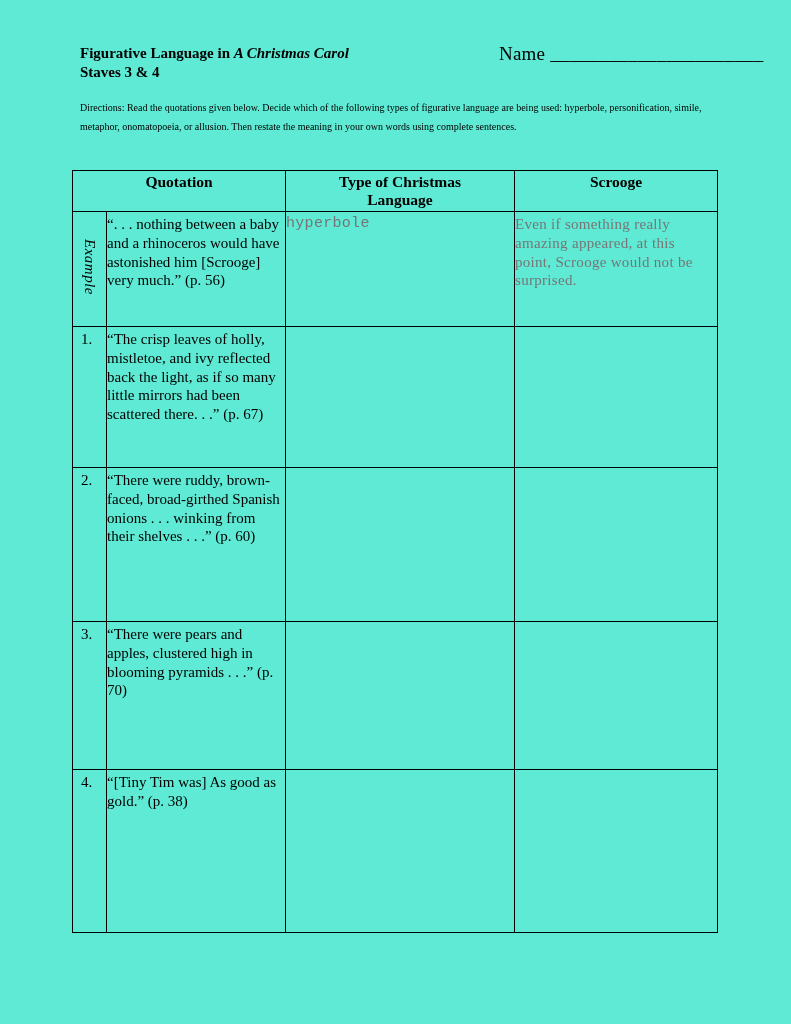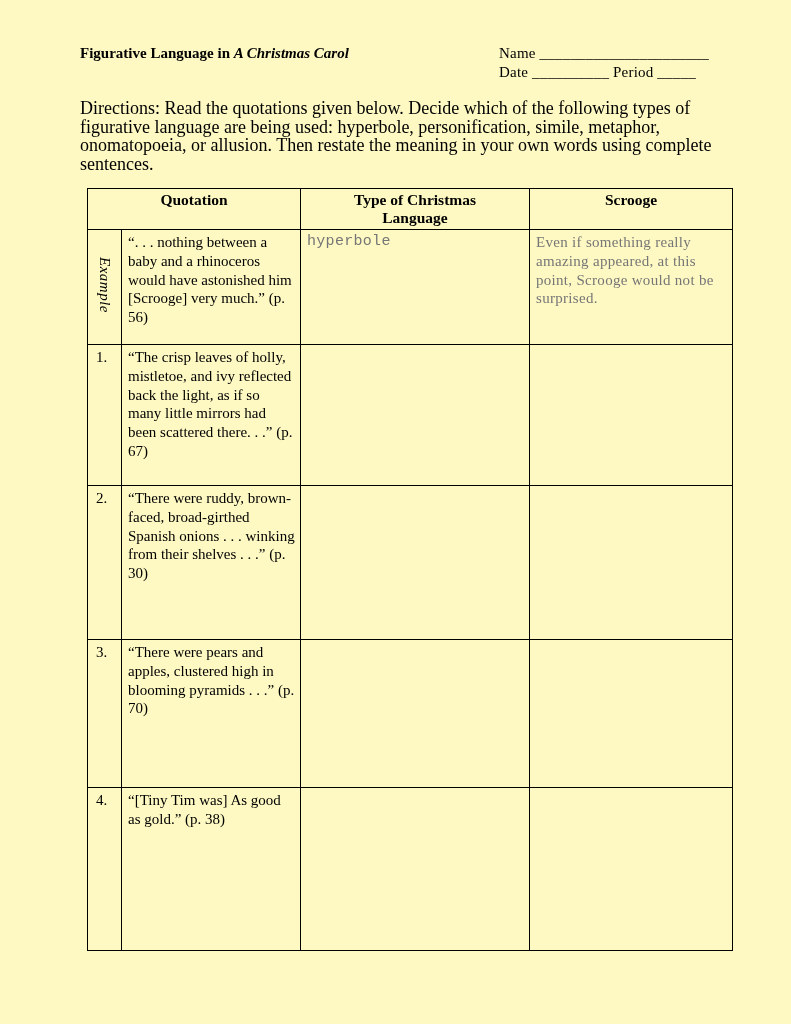--- a/index.html
+++ b/index.html
@@ -4,77 +4,76 @@
 <style>
   html, body {
     margin: 0;
     padding: 0;
     background: #ffffff;
   }
   .page {
     position: relative;
     width: 791px;
     height: 1024px;
-    background: #fef9c3;
+    background: #5eead4;
     font-family: "Liberation Serif", serif;
     color: #000000;
     overflow: hidden;
   }
   .header-left {
     position: absolute;
     left: 80px;
     top: 44px;
     font-size: 15px;
     line-height: 19px;
     font-weight: bold;
   }
   .title-book { font-style: italic; }
   .header-right {
     position: absolute;
     left: 499px;
     top: 44px;
     width: 215px;
-    font-size: 15px;
+    font-size: 19px;
     line-height: 19px;
   }
   .header-right .line { white-space: nowrap; letter-spacing: 0.2px; }
   .directions {
     position: absolute;
     left: 80px;
     top: 99px;
     width: 637px;
-    font-size: 18px;
+    font-size: 10px;
     line-height: 18.6px;
   }
   table.worksheet {
     position: absolute;
-    left: 87px;
+    left: 72px;
     top: 170px;
     width: 645px;
     border-collapse: collapse;
     table-layout: fixed;
-    margin-top: 18px;
   }
   .worksheet th, .worksheet td {
     border: 1px solid #000000;
     vertical-align: top;
     overflow: hidden;
   }
   .worksheet th {
     font-size: 15.5px;
     line-height: 18px;
     font-weight: bold;
     text-align: center;
     padding: 2px 2px;
     white-space: pre-line;
   }
   .worksheet td {
     font-size: 15px;
     line-height: 18.8px;
-    padding: 3px 4px 3px 6px;
+    padding: 3px 4px 3px 0;
   }
   tr.r-head  { height: 37px; }
   tr.r-ex    { height: 115px; }
   tr.r-1     { height: 141px; }
   tr.r-2     { height: 154px; }
   tr.r-3     { height: 148px; }
   tr.r-4     { height: 163px; }
   td.num-cell { padding-left: 8px; }
   td.example-cell {
     vertical-align: middle;
@@ -98,25 +97,25 @@
   }
   td.type-cell.handwriting { padding-top: 3px; font-family: Liberation Mono, monospace; }
 </style>
 </head>
 <body>
 
 <div class="page">
 
   <div class="header-left">
     <div><span>Figurative Language in </span><span class="title-book">A Christmas Carol</span></div>
+    <div>Staves 3 &amp; 4</div>
   </div>
 
   <div class="header-right">
     <div class="line"><span>Name</span> <span>______________________</span></div>
-    <div class="line"><span>Date</span> <span>__________</span> <span>Period</span> <span>_____</span></div>
   </div>
 
   <div class="directions">Directions: Read the quotations given below.  Decide which of the following types of figurative language are being used: hyperbole, personification, simile, metaphor, onomatopoeia, or allusion. Then restate the meaning in your own words using complete sentences.</div>
 
   <table class="worksheet">
     <colgroup>
       <col style="width:34px">
       <col style="width:179px">
       <col style="width:229px">
       <col style="width:203px">
@@ -137,21 +136,21 @@
         <td class="meaning-cell handwriting">Even if something really amazing appeared, at this point, Scrooge would not be surprised.</td>
       </tr>
       <tr class="r-1">
         <td class="num-cell">1.</td>
         <td class="quote-cell">“The crisp leaves of holly, mistletoe, and ivy reflected back the light, as if so many little mirrors had been scattered there. . .” (p. 67)</td>
         <td class="type-cell handwriting"></td>
         <td class="meaning-cell handwriting"></td>
       </tr>
       <tr class="r-2">
         <td class="num-cell">2.</td>
-        <td class="quote-cell">“There were ruddy, brown-faced, broad-girthed Spanish onions . . . winking from their shelves . . .” (p. 30)</td>
+        <td class="quote-cell">“There were ruddy, brown-faced, broad-girthed Spanish onions . . . winking from their shelves . . .” (p. 60)</td>
         <td class="type-cell handwriting"></td>
         <td class="meaning-cell handwriting"></td>
       </tr>
       <tr class="r-3">
         <td class="num-cell">3.</td>
         <td class="quote-cell">“There were pears and apples, clustered high in blooming pyramids . . .” (p. 70)</td>
         <td class="type-cell handwriting"></td>
         <td class="meaning-cell handwriting"></td>
       </tr>
       <tr class="r-4">

